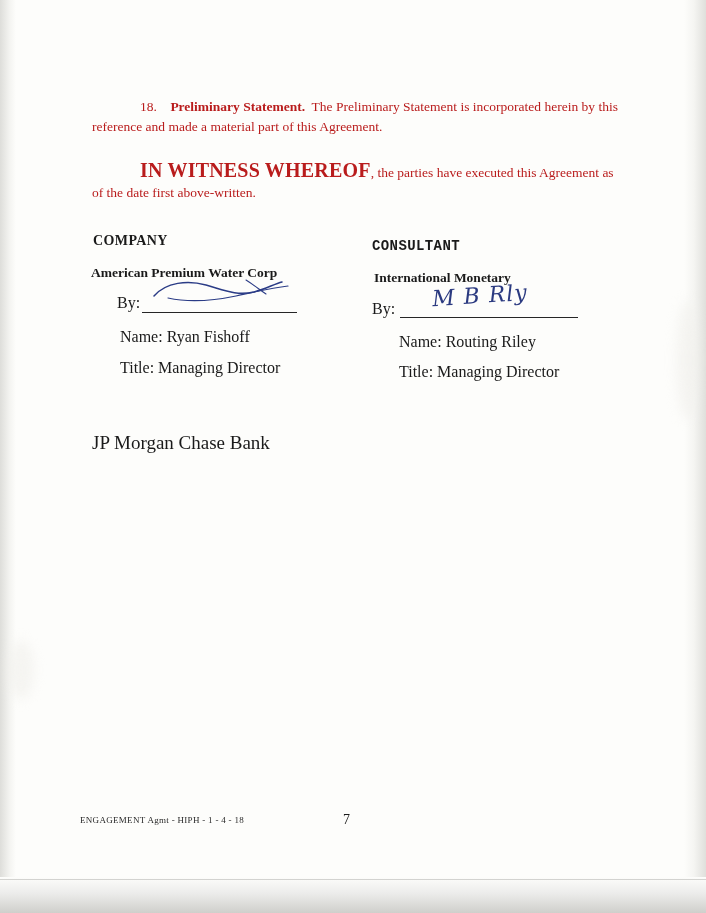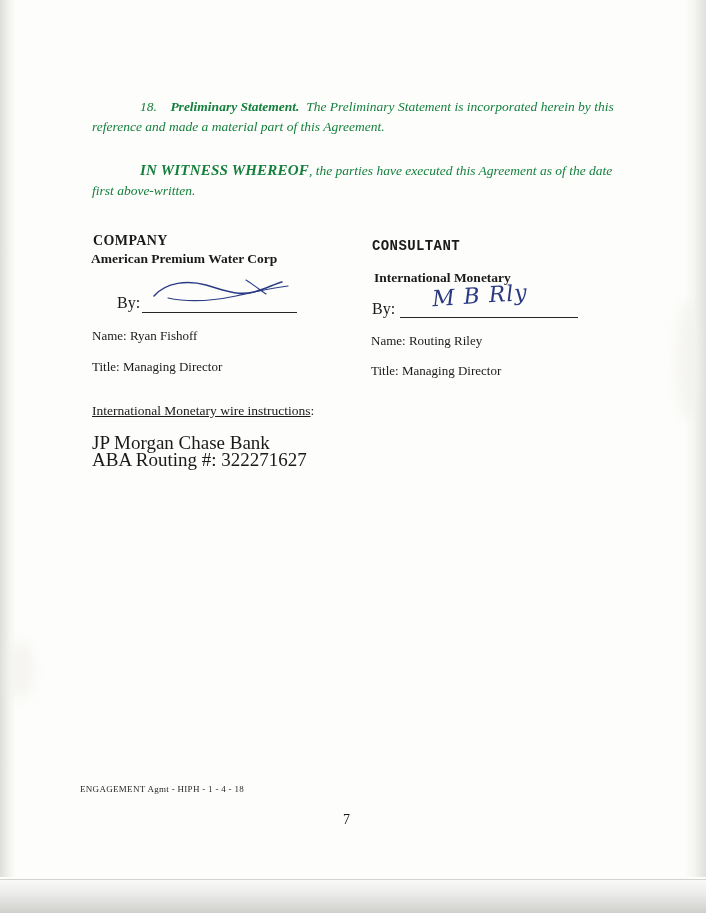--- a/index.html
+++ b/index.html
@@ -76,67 +76,67 @@
     top: 0;
     width: 706px;
     height: 913px;
   }
 
   
   .para {
     position: absolute;
     font-size: 13.5px;
     line-height: 20px;
-    color: #15803d;
-    font-style: italic;
+    color: #b91c1c;
   }
   .p1 { left: 92px; top: 97px; width: 535px; }
   .p2 { left: 92px; top: 160px; width: 535px; }
 
   .indent { display: inline-block; width: 48px; }
   .num { font-weight: normal; }
   .bold { font-weight: bold; }
-  .caps-bold { font-weight: bold; font-size: 15px; letter-spacing: .2px; }
+  .caps-bold { font-weight: bold; font-size: 20px; letter-spacing: .2px; }
 
   
   .col-head {
     position: absolute;
     font-weight: bold;
     font-size: 14px;
     letter-spacing: .4px;
   }
   .company-head { left: 93px; top: 233px; }
   .consultant-head { left: 372px; top: 238px; font-family: Liberation Mono, monospace; }
 
   .entity {
     position: absolute;
     font-weight: bold;
     font-size: 13.5px;
   }
-  .company-entity { left: 91px; top: 251px; }
+  .company-entity { left: 91px; top: 265px; }
   .consultant-entity { left: 374px; top: 270px; }
 
   .byline {
     position: absolute;
     font-size: 16px;
   }
   .company-by { left: 117px; top: 294px; }
   .consultant-by { left: 372px; top: 300px; }
 
   .sigline {
     position: absolute;
     height: 1px;
     background: #262626;
   }
   .company-sigline { left: 142px; top: 312px; width: 155px; }
   .consultant-sigline { left: 400px; top: 317px; width: 178px; }
 
   .fieldline {
     position: absolute;
-    font-size: 13px;
+    font-size: 16px;
+    margin-left: 28px;
   }
   .company-name { left: 92px; top: 328px; }
   .company-title { left: 92px; top: 359px; }
   .consultant-name { left: 371px; top: 333px; }
   .consultant-title { left: 371px; top: 363px; }
 
   
   .sig {
     position: absolute;
     font-family: "DejaVu Serif", serif;
@@ -174,21 +174,21 @@
     left: 92px;
     top: 434px;
     font-size: 19px;
     line-height: 17px;
   }
 
   
   .footer-left {
     position: absolute;
     left: 80px;
-    top: 784px;
+    top: 815px;
     font-size: 9px;
     letter-spacing: .3px;
     color: #2a2a2a;
     text-align: center;
   }
   .footer-page {
     position: absolute;
     left: 343px;
     top: 812px;
     font-size: 14px;
@@ -233,25 +233,21 @@
 
     <div class="col-head consultant-head">CONSULTANT</div>
     <div class="entity consultant-entity">International Monetary</div>
     <div class="byline consultant-by">By:</div>
     <div class="sigline consultant-sigline"></div>
     <div class="sig sig-consultant">M B Rly</div>
 
     <div class="fieldline consultant-name">Name: Routing Riley</div>
     <div class="fieldline consultant-title">Title: Managing Director</div>
 
-    <div class="wire-head">
-      <span class="u">International Monetary wire instructions</span><span>:</span>
-    </div>
     <div class="wire-lines">
       <div>JP Morgan Chase Bank</div>
-      <div>ABA Routing #: 322271627</div>
     </div>
 
     <div class="footer-left">ENGAGEMENT Agmt - HIPH - 1 - 4 - 18</div>
     <div class="footer-page">7</div>
 
   </div>
 </div>
 
 </body></html>

